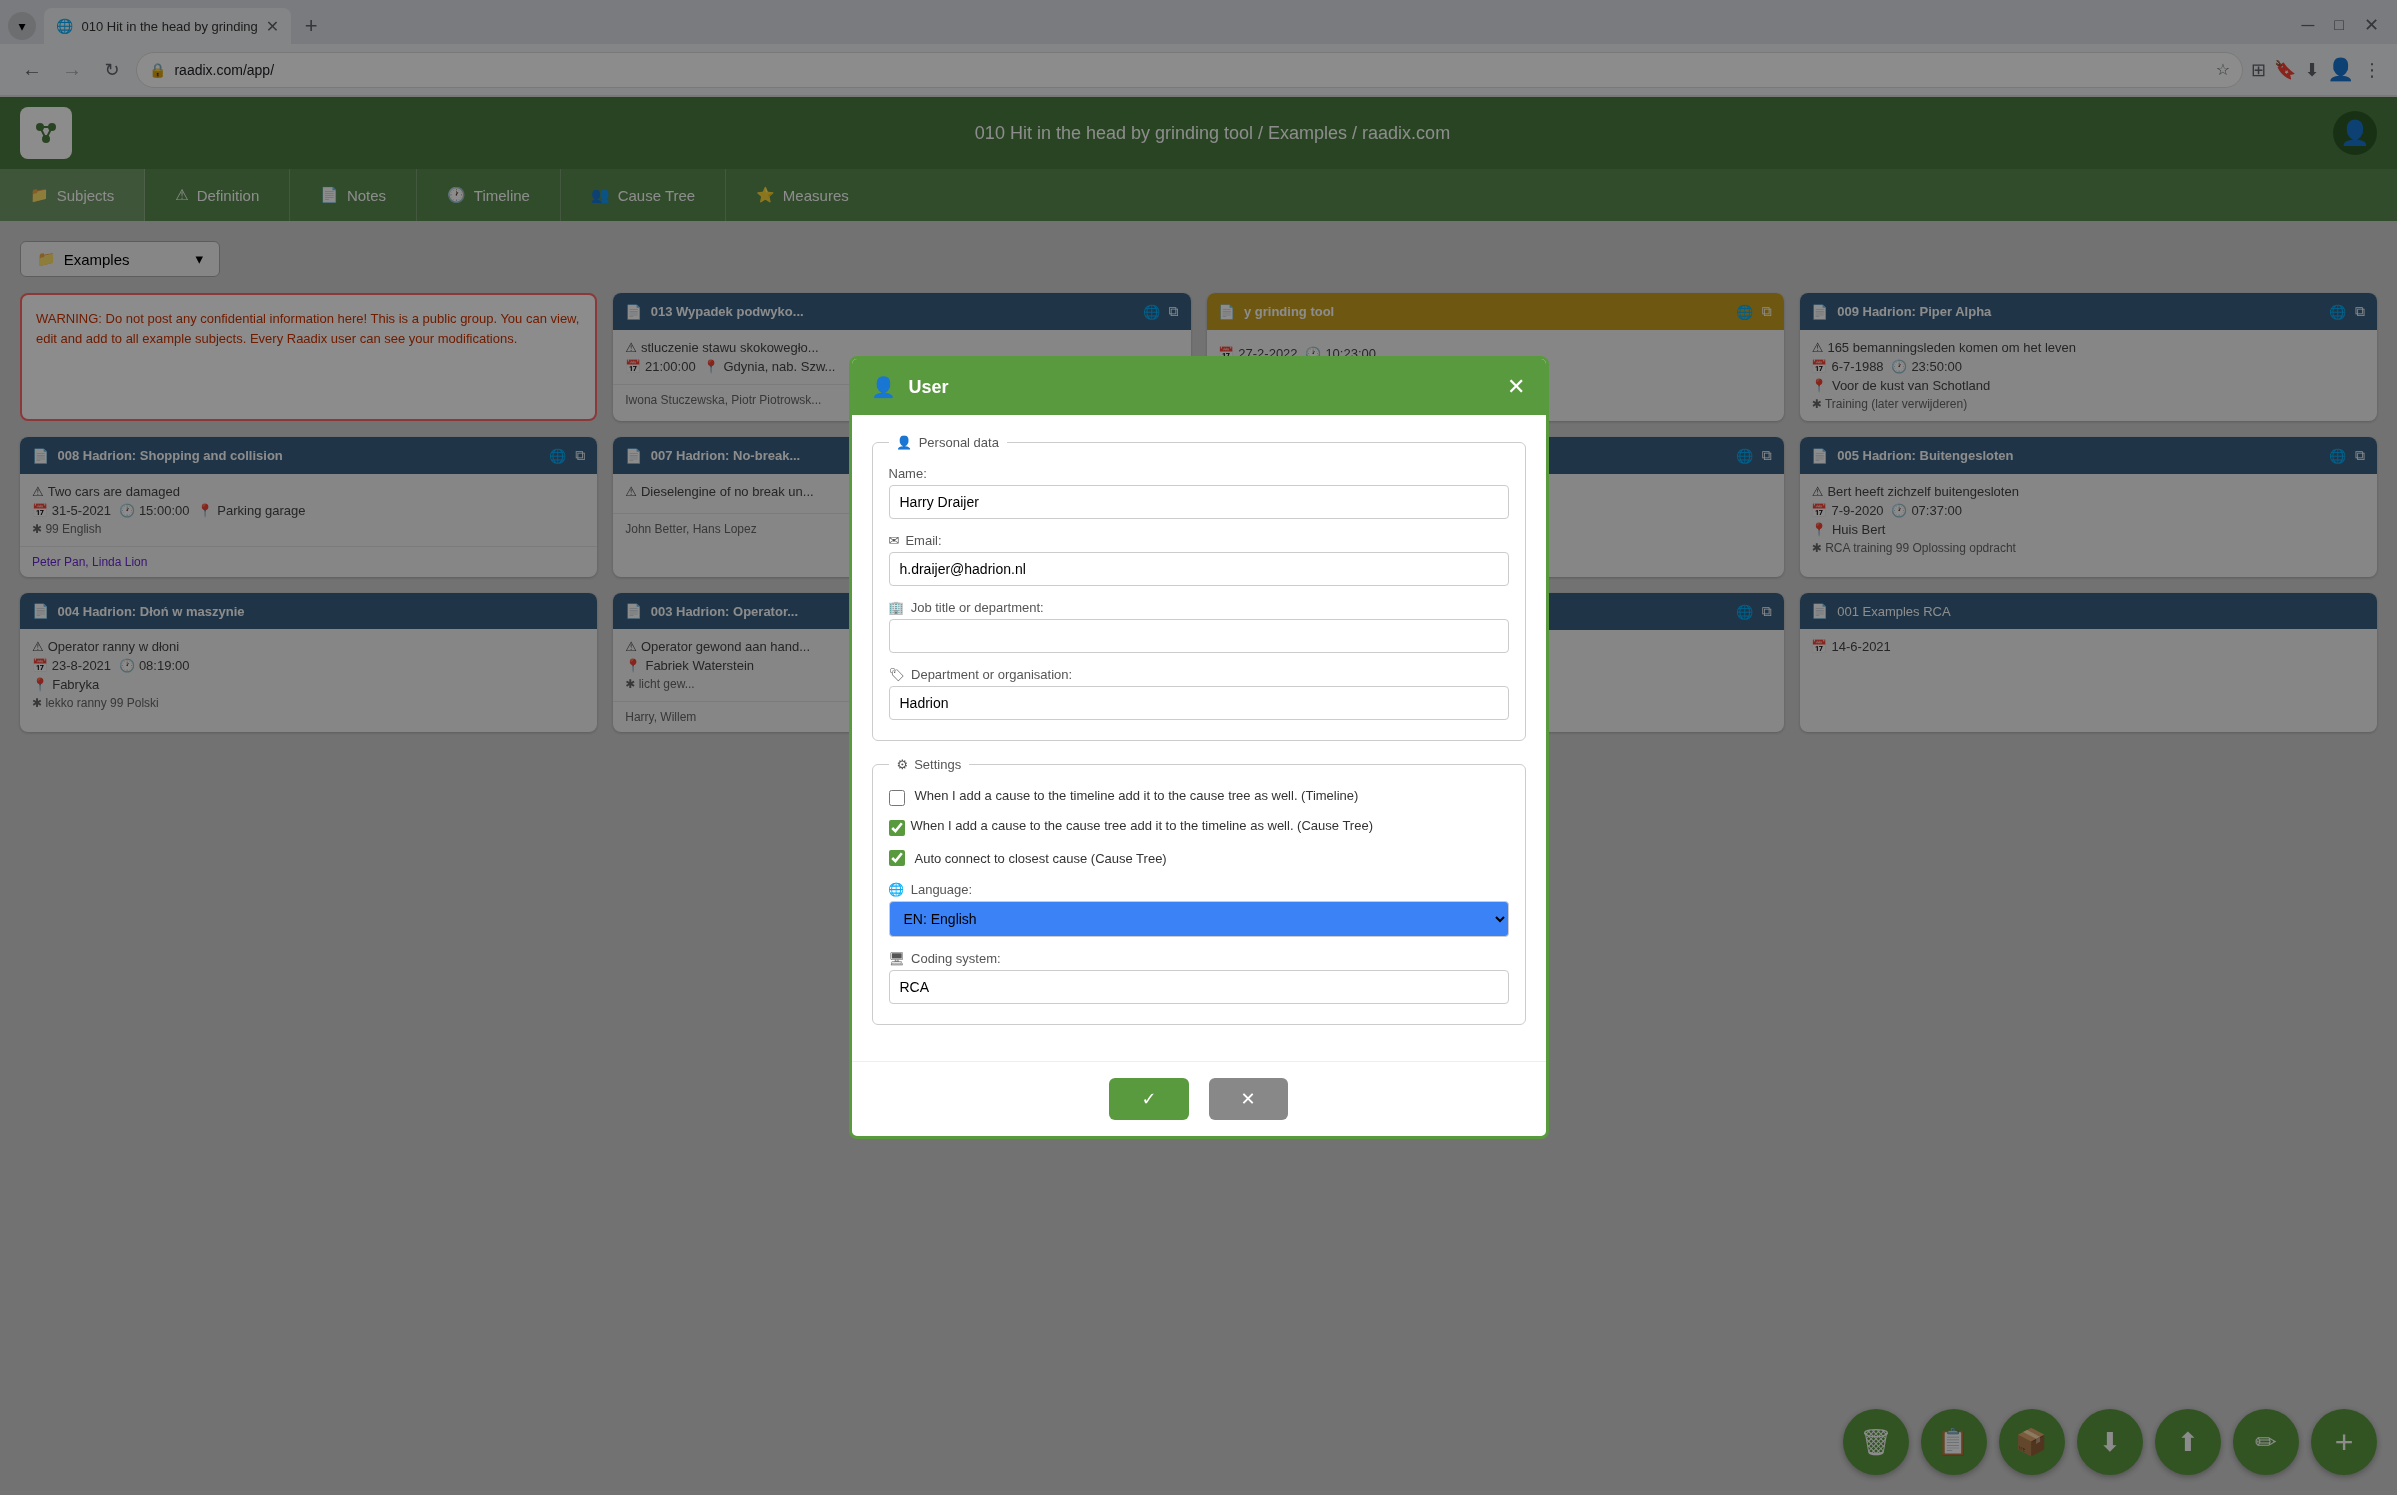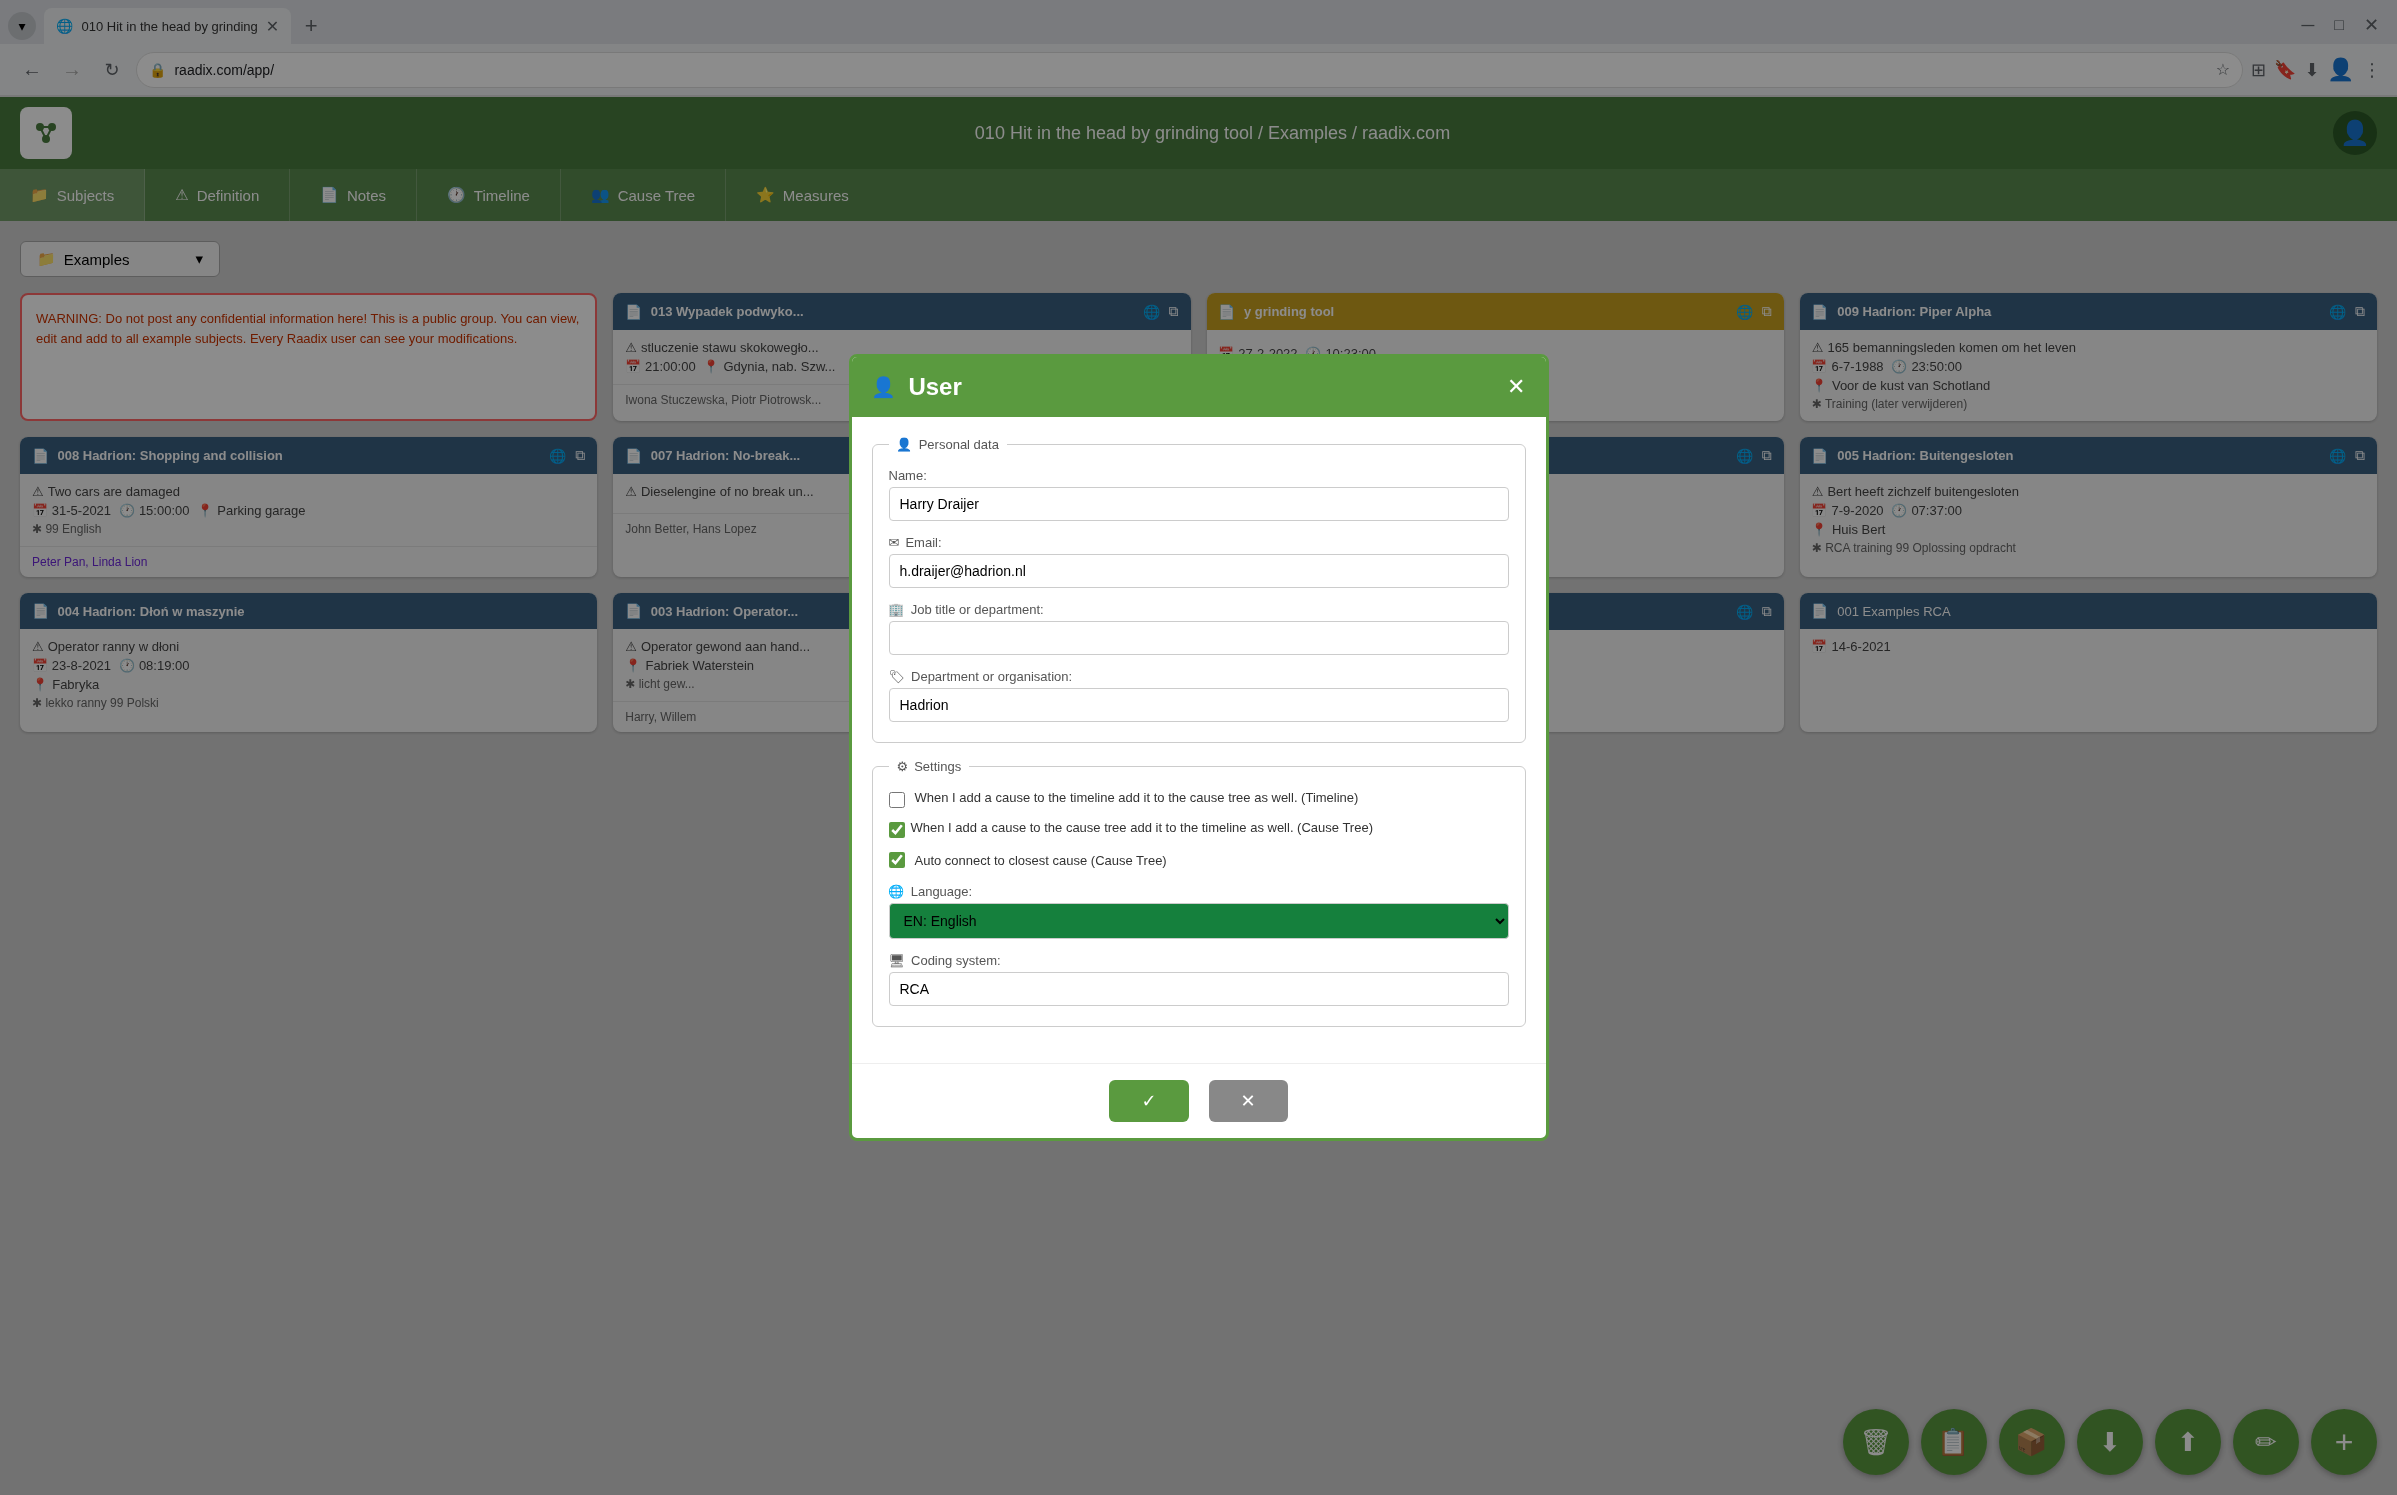--- a/index.html
+++ b/index.html
@@ -318,21 +318,21 @@
     </div>
 
   </div>
 </div>
 
 <div style="position:fixed;top:0;left:0;width:100%;height:100%;background:rgba(0,0,0,0.45);display:flex;align-items:center;justify-content:center;z-index:1000;">
   <div style="background:#fff;border:3px solid #5a9a3f;border-radius:8px;width:700px;max-height:88vh;display:flex;flex-direction:column;overflow:hidden;">
 
     <div style="background:#5a9a3f;padding:16px 20px;display:flex;align-items:center;gap:12px;">
       <span style="color:#fff;font-size:20px;">👤</span>
-      <span style="color:#fff;font-size:24px;font-weight:bold;flex:1;">User</span>
+      <span style="color:#fff;font-size:18px;font-weight:bold;flex:1;">User</span>
       <button style="color:#fff;font-size:22px;cursor:pointer;background:none;border:none;line-height:1;">✕</button>
     </div>
 
     <div style="padding:20px;overflow-y:auto;flex:1;">
 
       <fieldset style="border:1px solid #ccc;border-radius:6px;padding:16px;margin-bottom:16px;">
         <legend style="font-size:13px;color:#555;padding:0 8px;display:flex;align-items:center;gap:6px;">
           <span>👤</span>
           <span>Personal data</span>
         </legend>
@@ -386,21 +386,21 @@
         <div style="display:flex;align-items:flex-end;gap:10px;margin-bottom:16px;font-size:13px;color:#333;">
           <input type="checkbox" checked="" style="margin-top: 2px; width: 16px; height: 16px; accent-color: rgb(90, 154, 63); flex-shrink: 0;">
           <label>Auto connect to closest cause (Cause Tree)</label>
         </div>
 
         <div style="margin-bottom:14px;">
           <label style="display:flex;align-items:center;gap:6px;font-size:13px;color:#555;margin-bottom:4px;">
             <span>🌐</span>
             <span>Language:</span>
           </label>
-          <select style="width:100%;border:1px solid #ccc;border-radius:4px;padding:8px 10px;font-size:14px;background:#15803d;">
+          <select style="width:100%;border:1px solid #ccc;border-radius:4px;padding:8px 10px;font-size:14px;background:#3b82f6;">
             <option>EN: English</option>
             <option>NL: Nederlands</option>
             <option>DE: Deutsch</option>
             <option>FR: Français</option>
           </select>
         </div>
 
         <div style="margin-bottom:4px;">
           <label style="display:flex;align-items:center;gap:6px;font-size:13px;color:#555;margin-bottom:4px;">
             <span>🖥</span>

